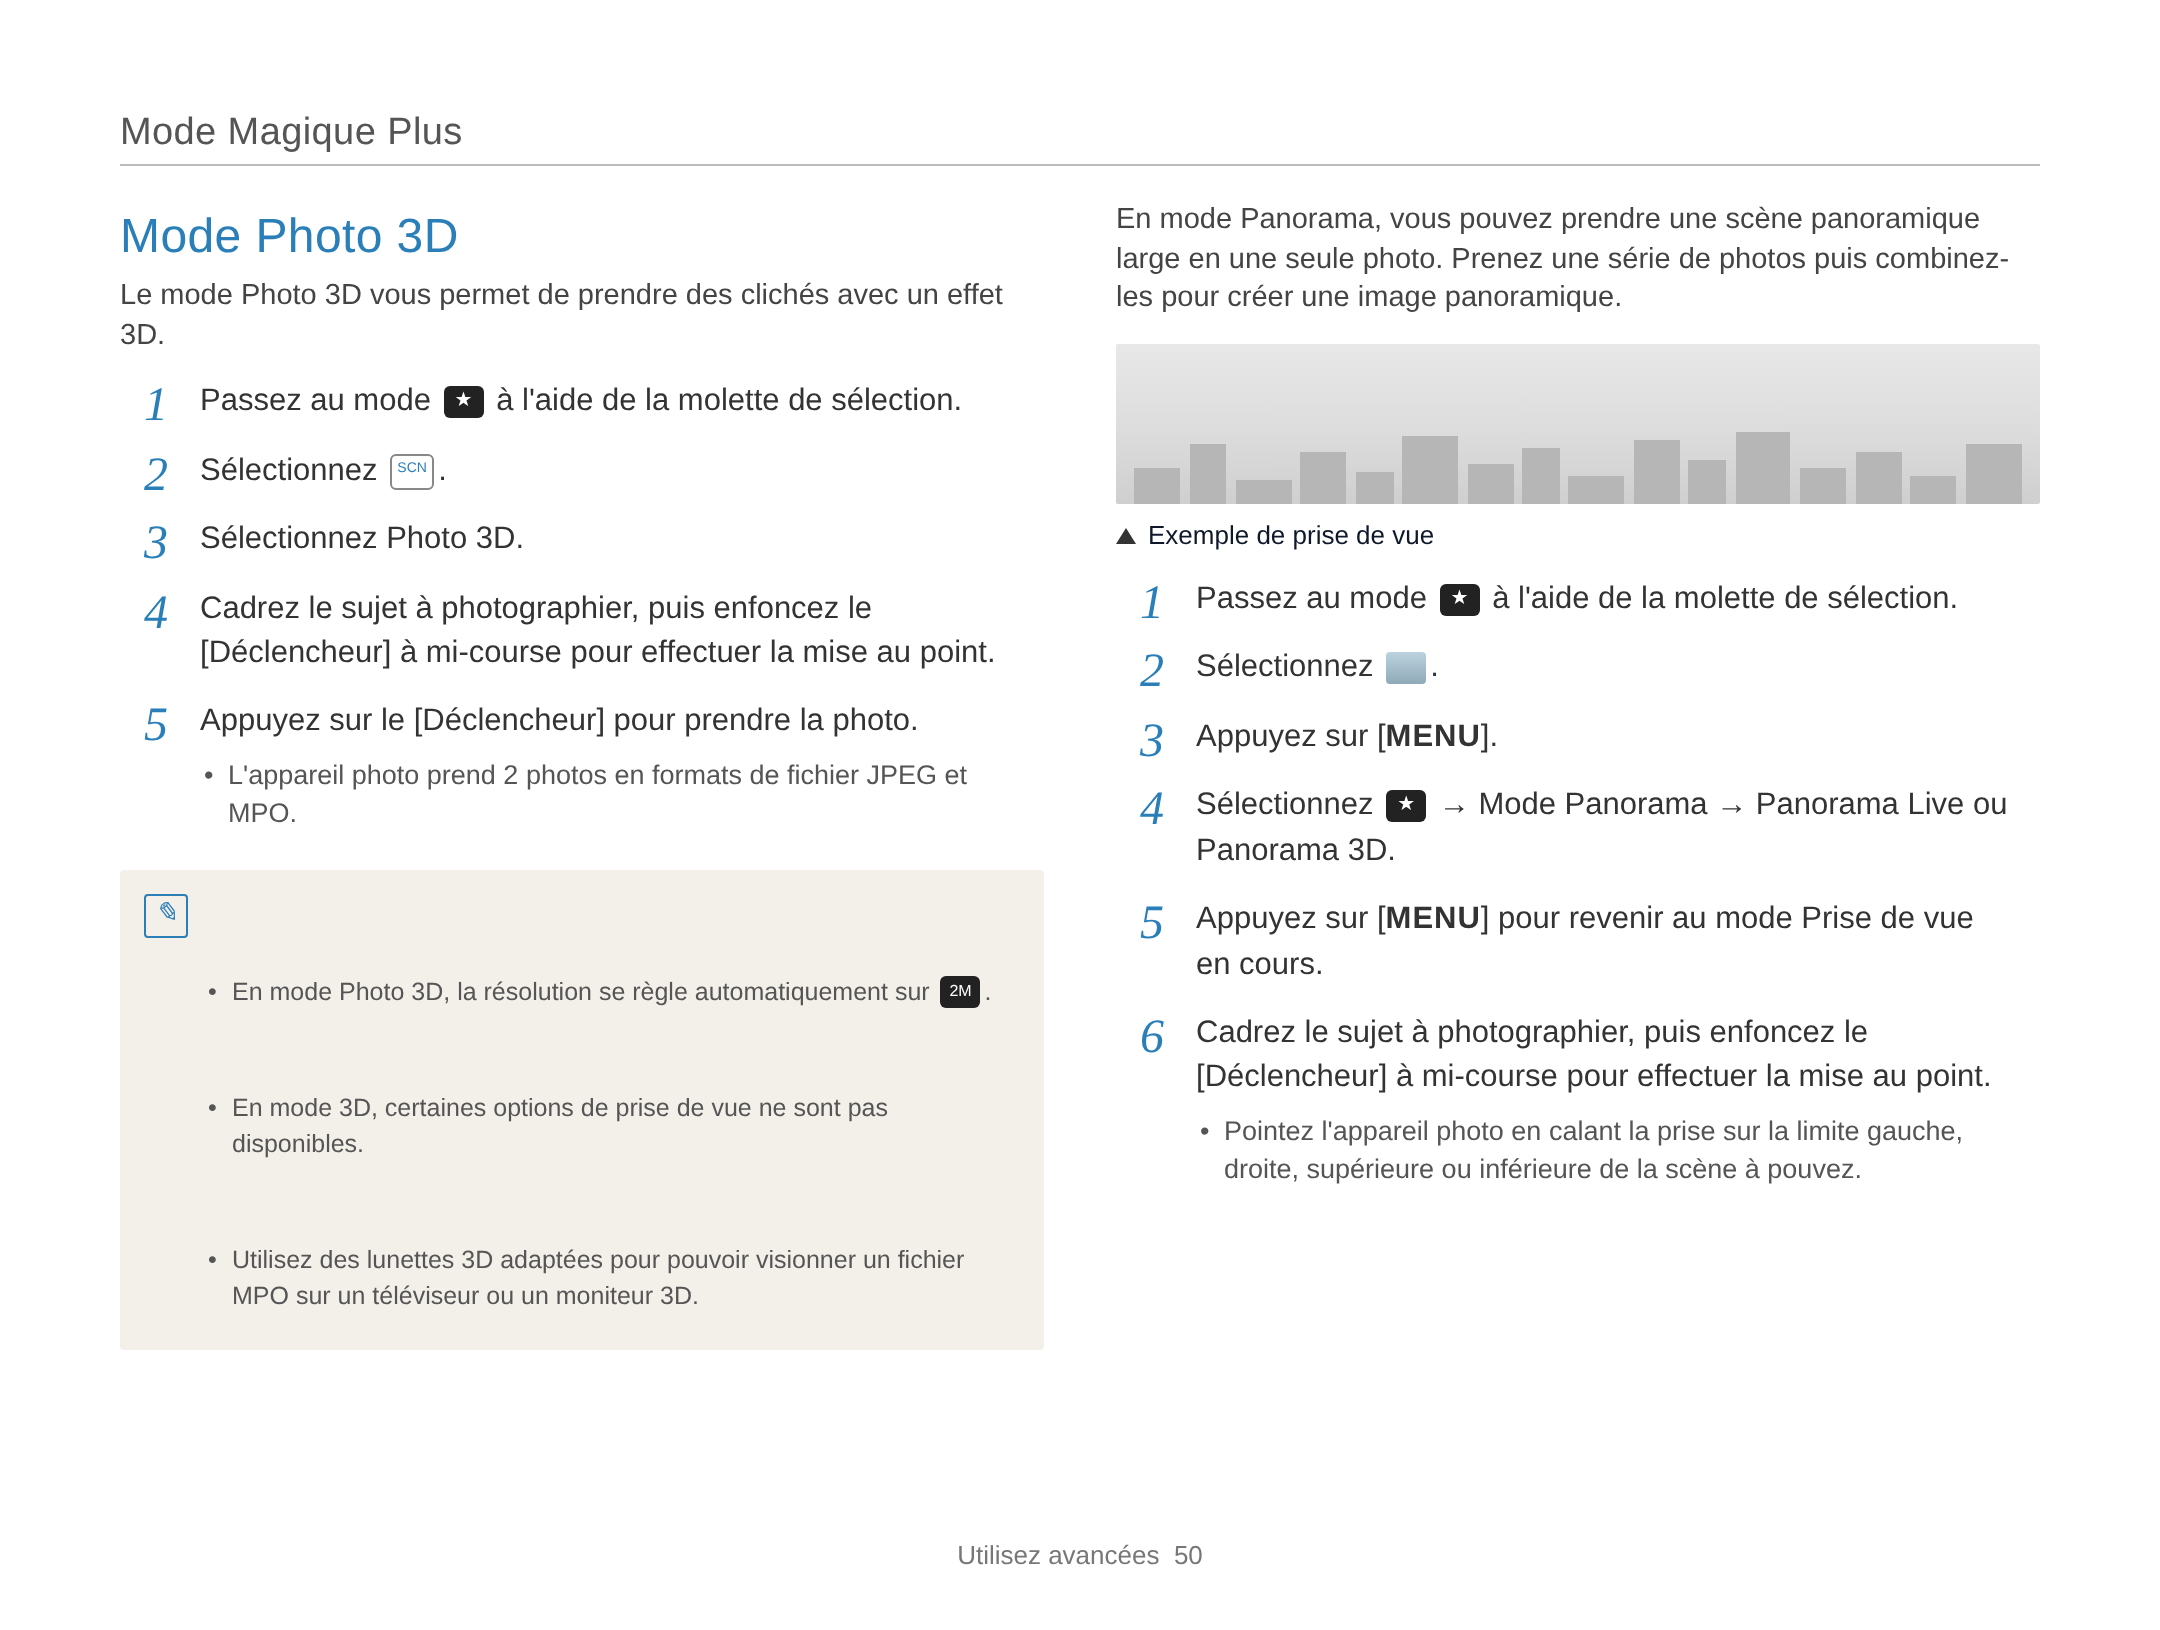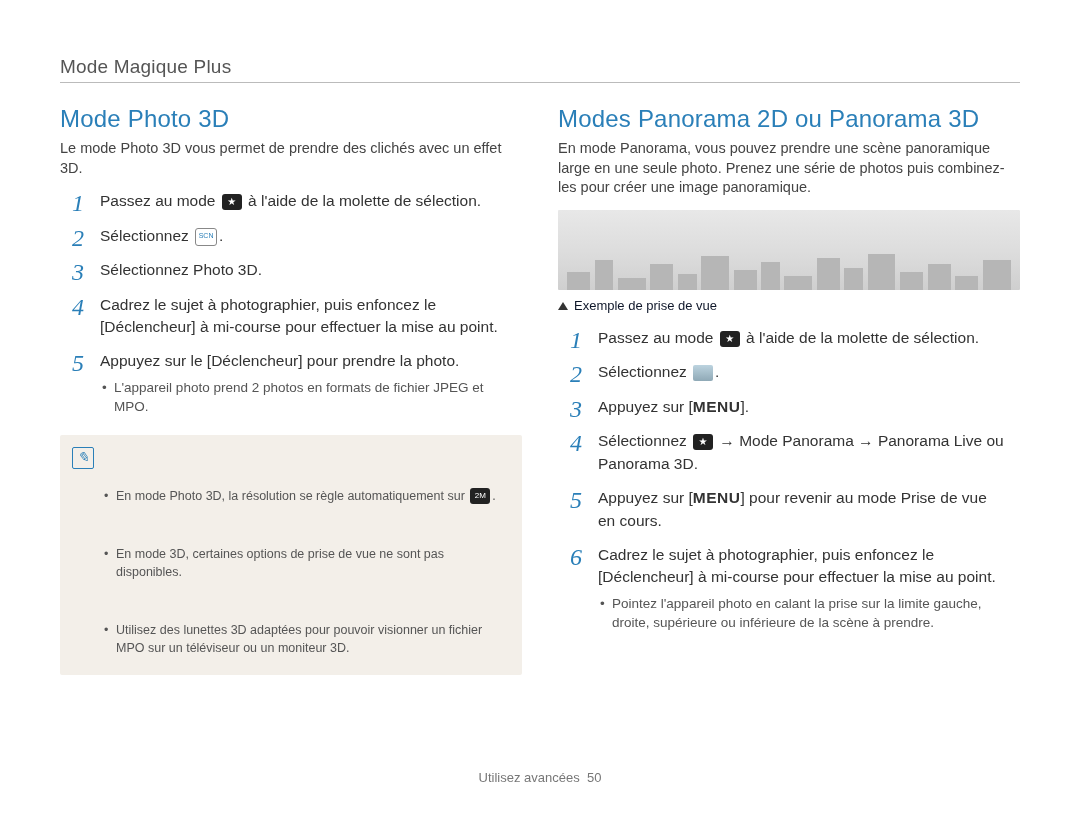--- a/index.html
+++ b/index.html
@@ -237,21 +237,20 @@
           <li>
             <span>En mode Photo 3D, la résolution se règle automatiquement sur </span><span class="icon-chip twom"></span><span>.</span>
           </li>
           <li>En mode 3D, certaines options de prise de vue ne sont pas disponibles.</li>
           <li>Utilisez des lunettes 3D adaptées pour pouvoir visionner un fichier MPO sur un téléviseur ou un moniteur 3D.</li>
         </ul>
       </div>
     </div>
 
     <div class="col">
-      <h2>Modes Panorama 2D ou Panorama 3D</h2>
       <p class="intro">En mode Panorama, vous pouvez prendre une scène panoramique large en une seule photo. Prenez une série de photos puis combinez-les pour créer une image panoramique.</p>
 
       <div class="pano-img">
         <div class="skyline">
           <div class="b" style="left:2%;width:5%;height:18px"></div>
           <div class="b" style="left:8%;width:4%;height:30px"></div>
           <div class="b" style="left:13%;width:6%;height:12px"></div>
           <div class="b" style="left:20%;width:5%;height:26px"></div>
           <div class="b" style="left:26%;width:4%;height:16px"></div>
           <div class="b" style="left:31%;width:6%;height:34px"></div>
@@ -282,21 +281,21 @@
           <span>Appuyez sur [</span><span class="menu-chip">MENU</span><span>].</span>
         </li>
         <li>
           <span>Sélectionnez </span><span class="icon-chip cam"></span> → <span class="bold">Mode Panorama</span><span> → </span><span class="bold">Panorama Live</span><span> ou </span><span class="bold">Panorama 3D</span><span>.</span>
         </li>
         <li>
           <span>Appuyez sur [</span><span class="menu-chip">MENU</span><span>] pour revenir au mode Prise de vue en cours.</span>
         </li>
         <li>
           <span>Cadrez le sujet à photographier, puis enfoncez le [</span><span class="bold">Déclencheur</span><span>] à mi-course pour effectuer la mise au point.</span>
-          <span class="sub">Pointez l'appareil photo en calant la prise sur la limite gauche, droite, supérieure ou inférieure de la scène à prendre.</span>
+          <span class="sub">Pointez l'appareil photo en calant la prise sur la limite gauche, droite, supérieure ou inférieure de la scène à pouvez.</span>
         </li>
       </ol>
     </div>
   </div>
 
   <div class="footer">
     <span>Utilisez avancées</span>&nbsp;&nbsp;<span>50</span>
   </div>
 </div>
 

